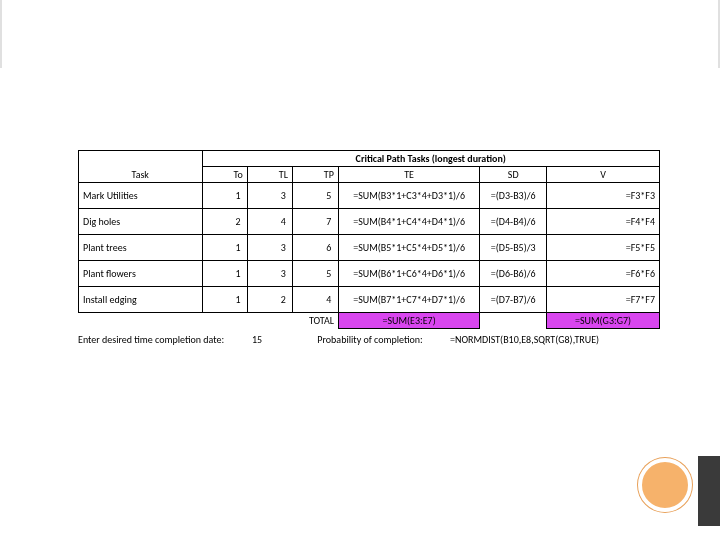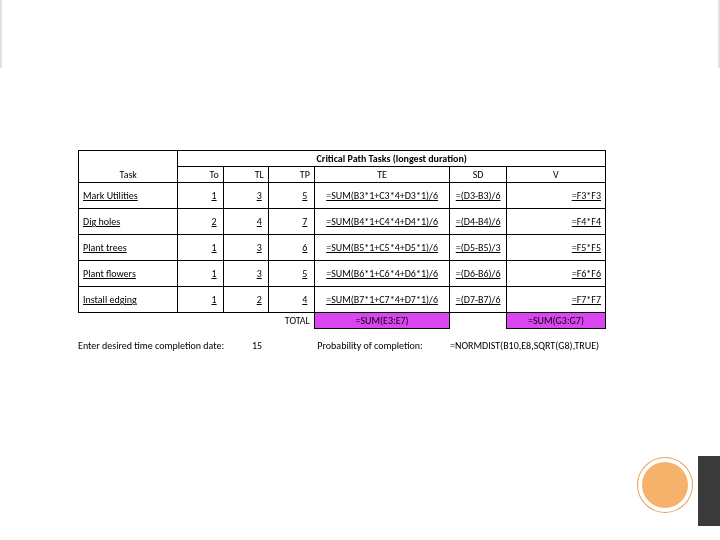--- a/index.html
+++ b/index.html
@@ -19,21 +19,21 @@
     right: 0;
     top: 0;
     height: 68px;
     border-left: 2px solid #e0e0e0;
     border-right: 2px solid #e0e0e0;
   }
   .content {
     position: absolute;
     top: 150px;
     left: 78px;
-    width: 528px;
+    width: 582px;
   }
   table {
     border-collapse: collapse;
     width: 100%;
   }
   td, th {
     border: 1px solid #000;
     padding: 2px 4px;
     vertical-align: middle;
     line-height: 1.1;
@@ -42,31 +42,30 @@
     font-weight: bold;
     text-align: center;
     height: 16px;
   }
   .header-row td {
     text-align: center;
     height: 14px;
   }
   .data-row td {
     height: 26px;
-    text-decoration: underline;
   }
   .task-col { width: 150px; text-align: left; }
   .num-col { width: 18px; text-align: center; padding-left: 31px; }
   .te-col { width: 148px; text-align: center; }
   .sd-col { width: 78px; text-align: center; }
   .v-col  { width: 128px; text-align: right; }
   .total-row td { height: 14px; text-align: center; }
   .highlight { background: #d946ef; }
   .below {
-    margin-top: 10px;
+    margin-top: 4px;
     display: flex;
     align-items: center;
     font-size: 10px;
   }
   .below .label1 { width: 174px; }
   .below .val1 { width: 38px; }
   .below .label2 { width: 160px; text-align: center; }
   .below .val2 { flex: 1; }
   .circle {
     position: absolute;

